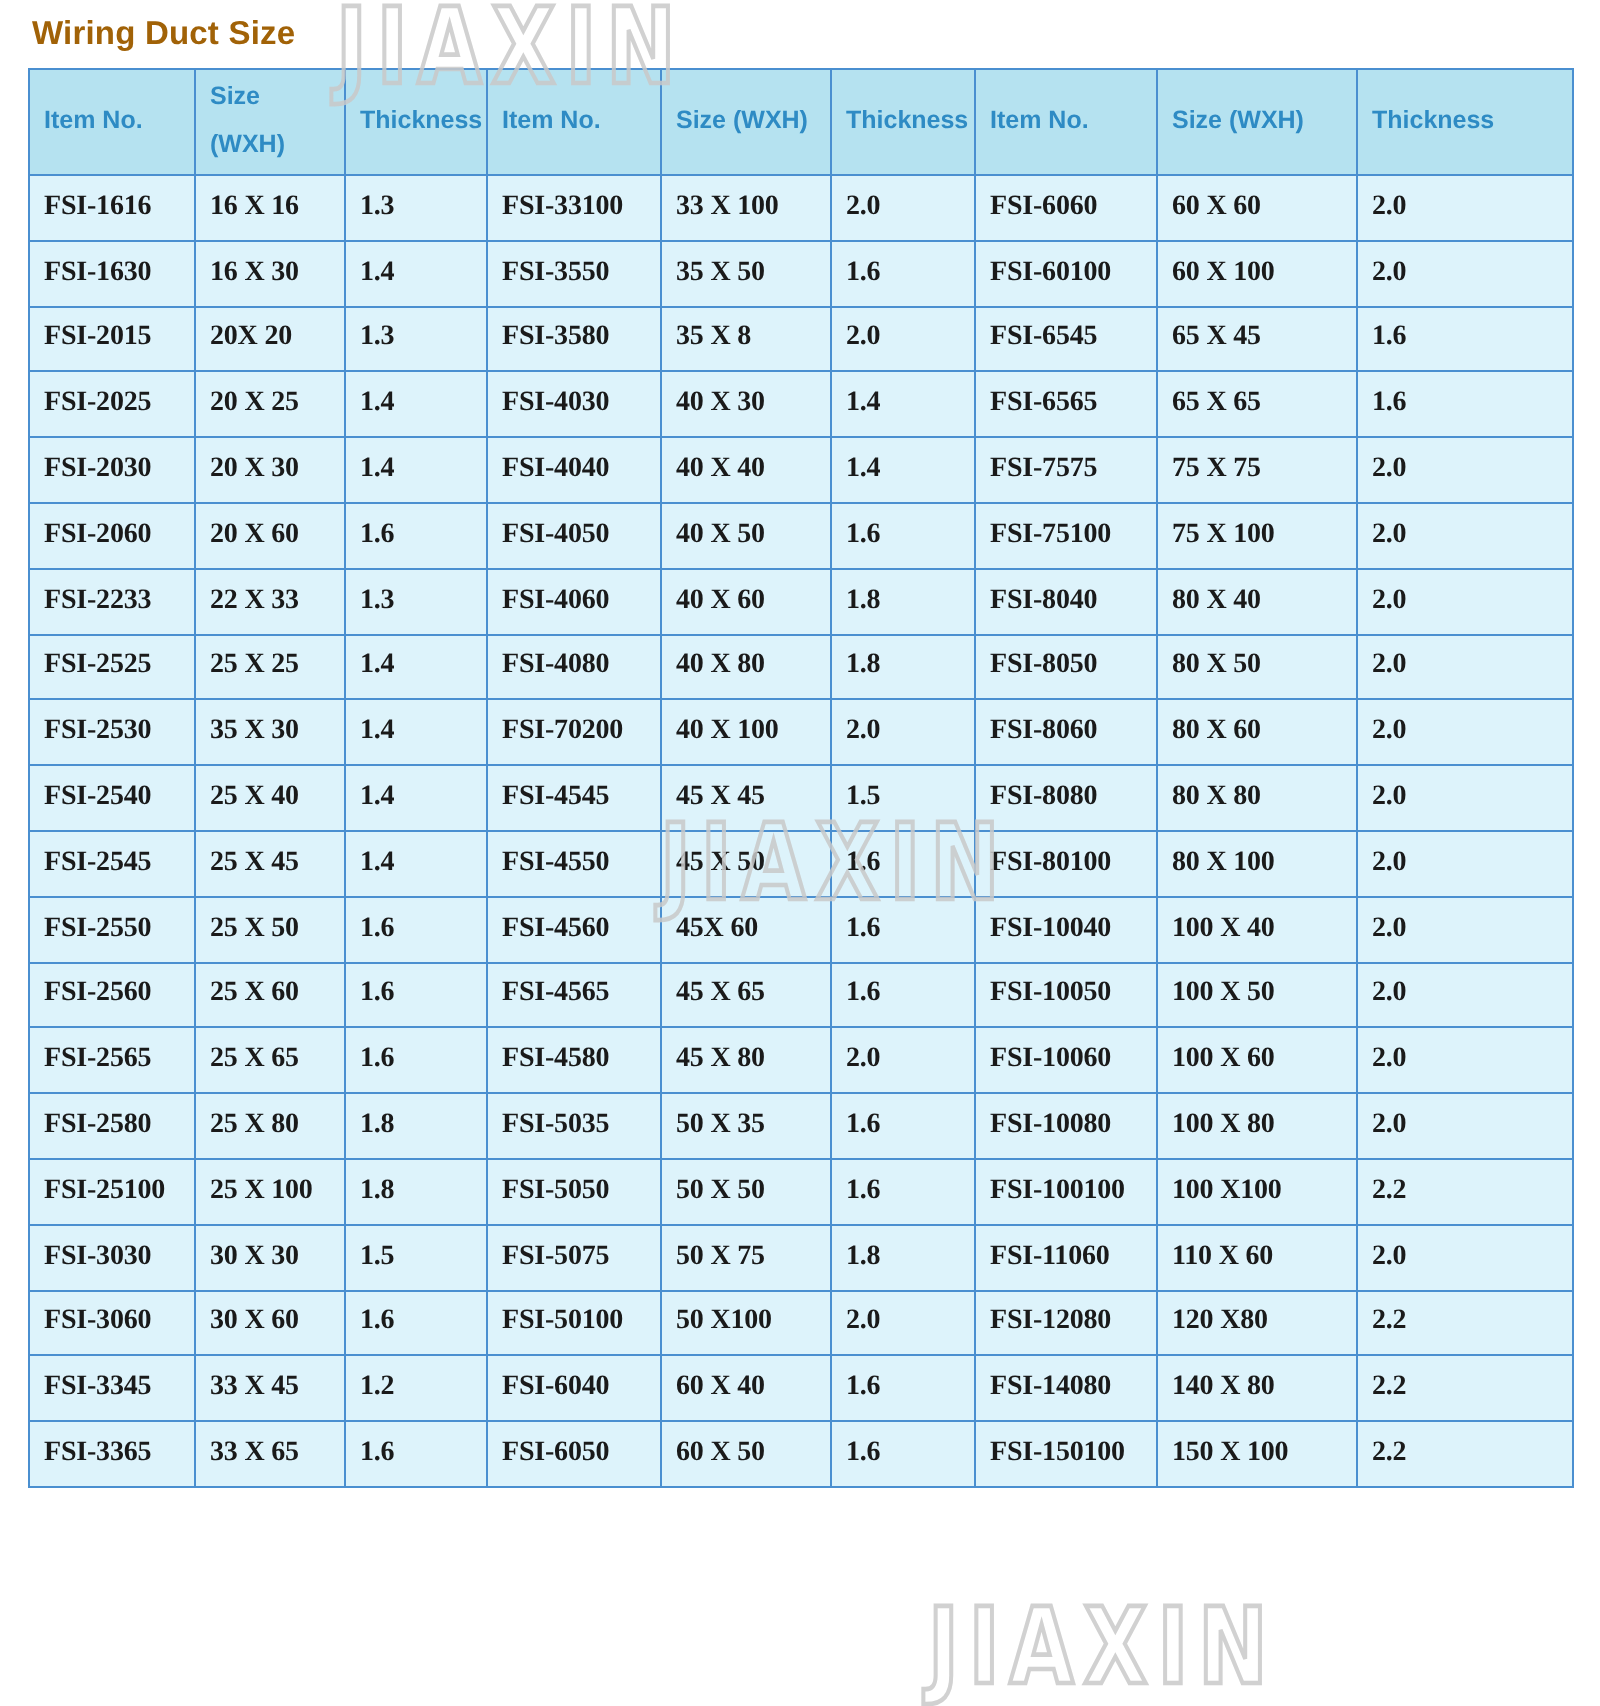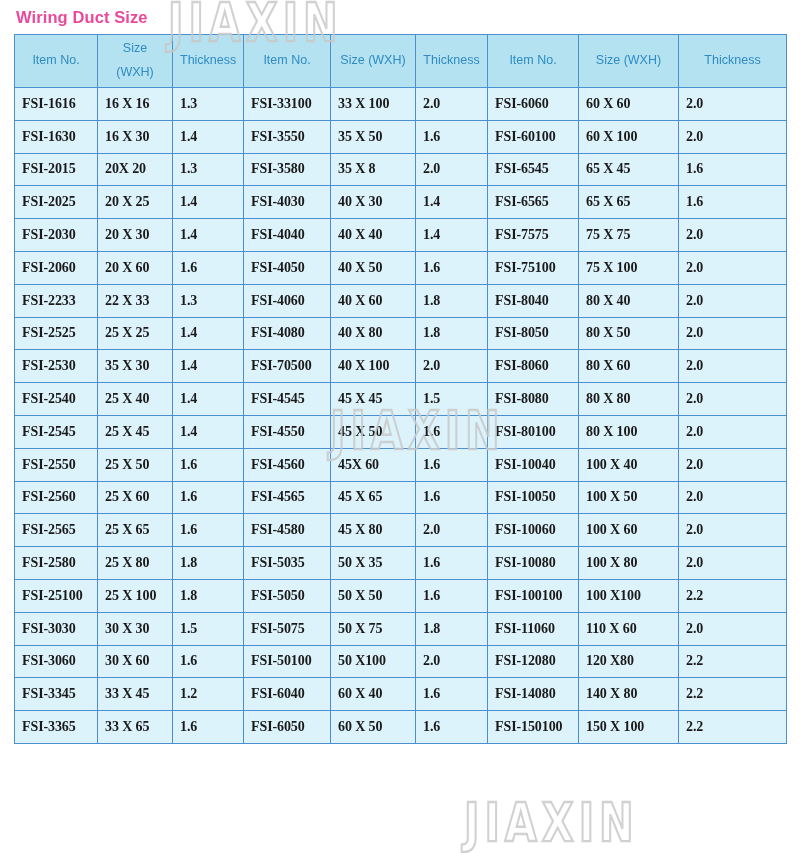--- a/index.html
+++ b/index.html
@@ -19,21 +19,21 @@
     width: 800px;
     height: 853px;
   }
   .page-title {
     position: absolute;
     left: 16px;
     top: 8px;
     font-family: "Liberation Sans", sans-serif;
     font-size: 16.5px;
     font-weight: 600;
-    color: #ec4899;
+    color: #a16207;
     letter-spacing: 0.1px;
     z-index: 5;
   }
 
   
   .watermark {
     position: absolute;
     font-family: "DejaVu Sans", sans-serif;
     font-weight: 700;
     font-size: 46px;
@@ -71,22 +71,22 @@
     padding: 0;
     vertical-align: middle;
     background-clip: padding-box;
   }
   table.duct thead th {
     background: #b5e2f0;
     height: 52px;
     color: #2e8bc4;
     font-family: "Liberation Sans", sans-serif;
     font-size: 12.5px;
-    font-weight: 400;
-    text-align: center;
+    font-weight: 700;
+    text-align: left;
     padding: 0 7px;
     line-height: 1.55;
   }
   table.duct thead th.two-line {
     line-height: 1.9;
   }
   table.duct tbody td {
     background: #ddf3fb;
     height: 31.8px;
     color: #1a1a1a;
@@ -235,21 +235,21 @@
             <td>40 X 80</td>
             <td>1.8</td>
             <td>FSI-8050</td>
             <td>80 X 50</td>
             <td>2.0</td>
           </tr>
           <tr>
             <td>FSI-2530</td>
             <td>35 X 30</td>
             <td>1.4</td>
-            <td>FSI-70500</td>
+            <td>FSI-70200</td>
             <td>40 X 100</td>
             <td>2.0</td>
             <td>FSI-8060</td>
             <td>80 X 60</td>
             <td>2.0</td>
           </tr>
           <tr>
             <td>FSI-2540</td>
             <td>25 X 40</td>
             <td>1.4</td>

